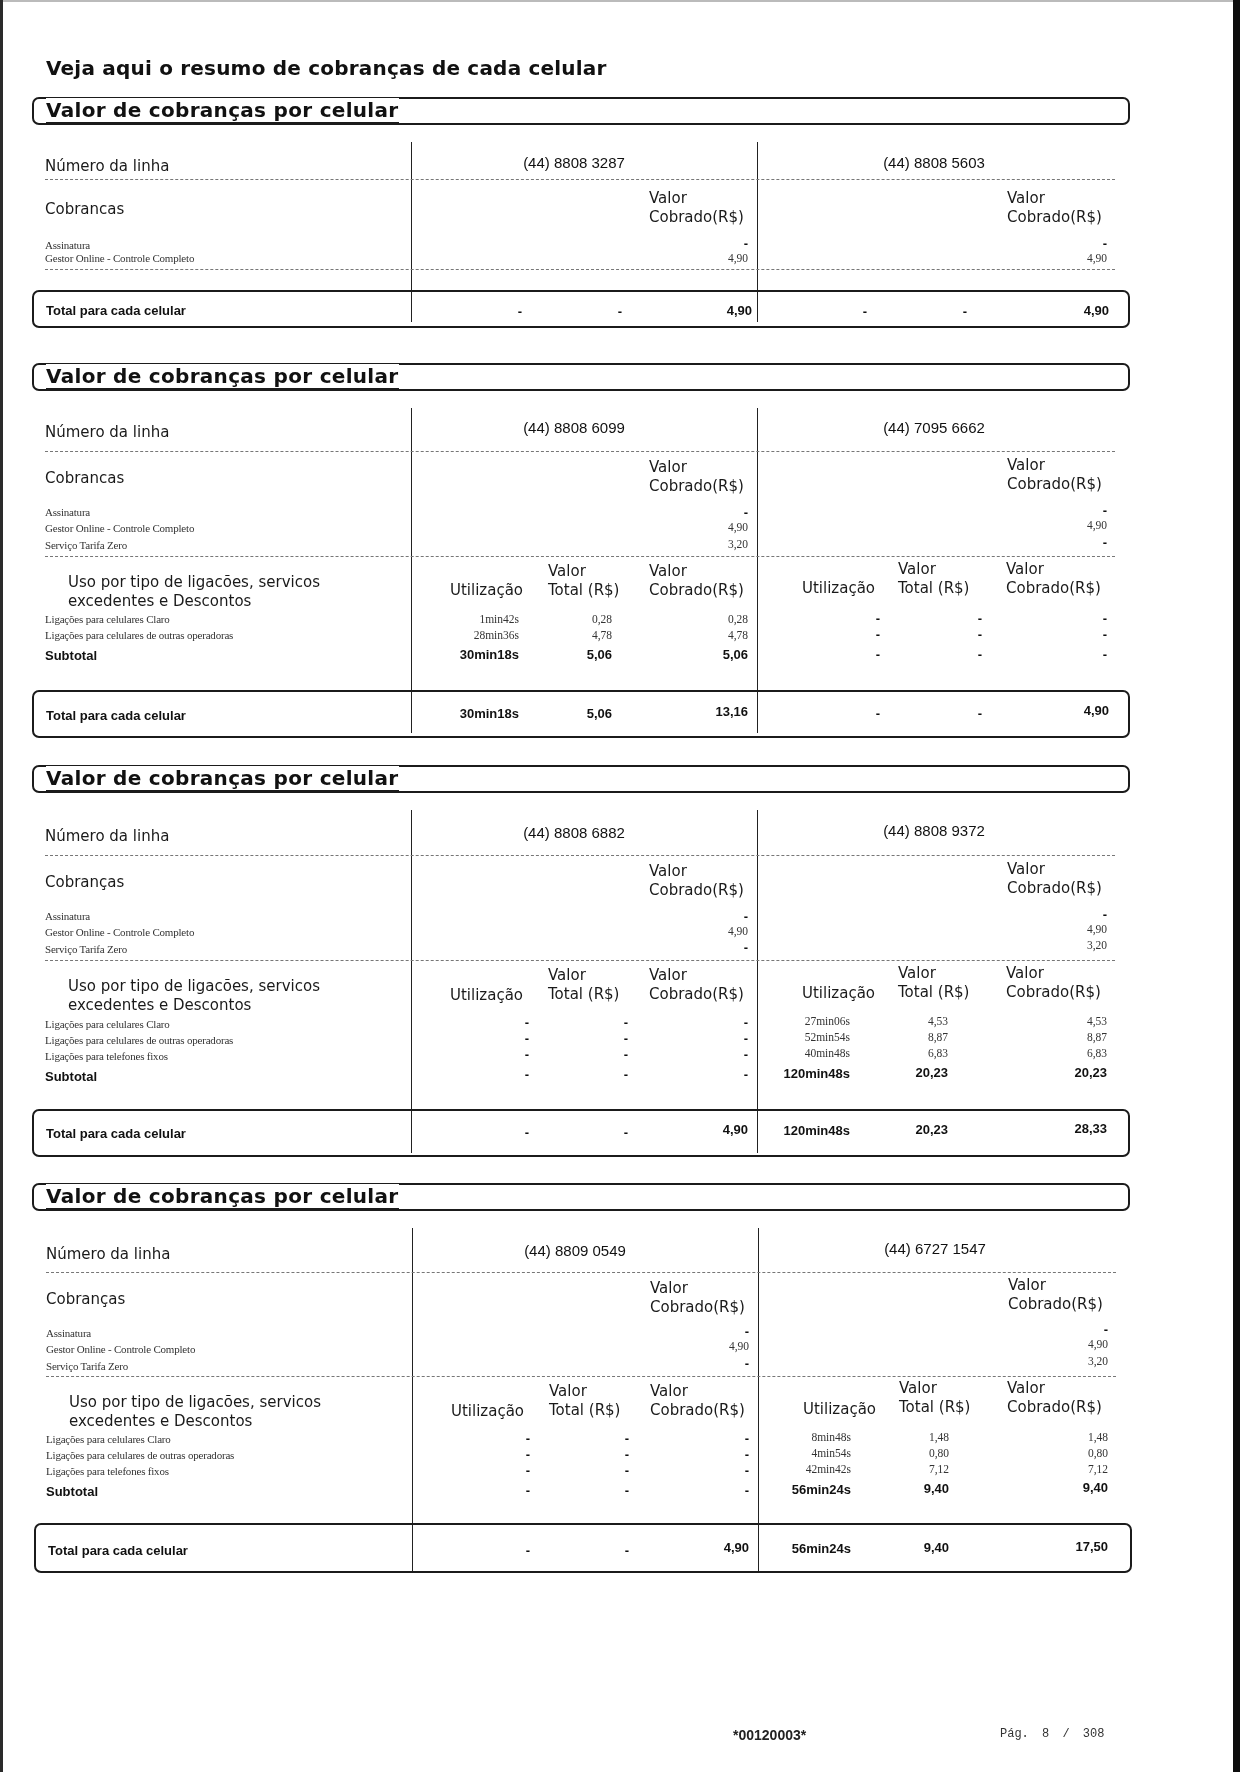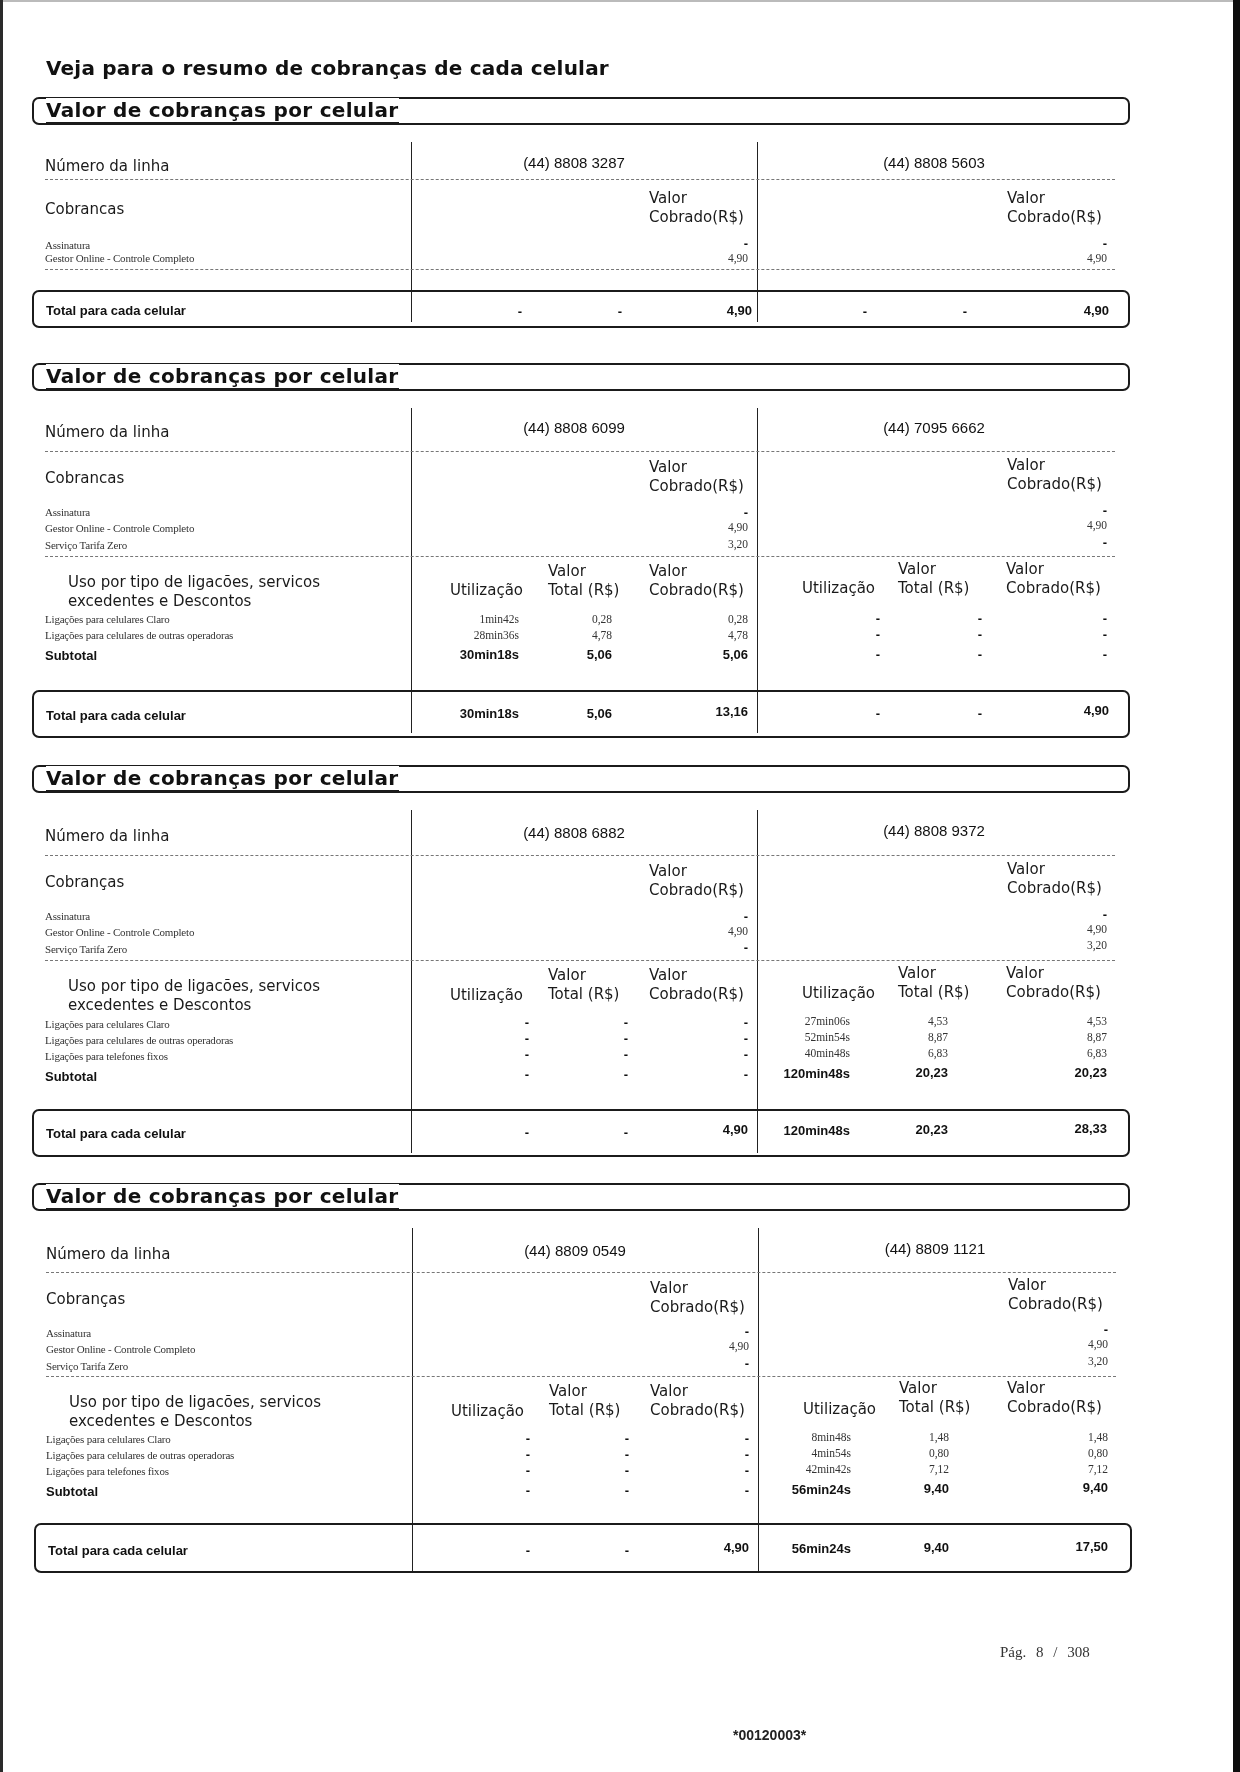--- a/index.html
+++ b/index.html
@@ -45,30 +45,30 @@
   .dot { position: absolute; font-family: "Liberation Sans", sans-serif; font-weight: bold; font-size: 13px; color: #111; text-align: right; width: 40px; }
   .sub-lbl { position: absolute; font-family: "Liberation Sans", sans-serif; font-weight: bold; font-size: 13px; color: #111; }
 
   .total-box {
     position: absolute; left: 0; width: 1094px;
     border: 2px solid #1b1b1b; border-radius: 7px; border-top-width: 2.5px;
   }
   .total-lbl { position: absolute; left: 12px; font-family: "Liberation Sans", sans-serif; font-weight: bold; font-size: 13px; color: #111; }
 
   .footer-code { position: absolute; left: 733px; top: 1727px; font-family: "Liberation Sans", sans-serif; font-weight: bold; font-size: 14px; color: #222; }
-  .footer-page { position: absolute; left: 1000px; top: 1644px; font-family: Liberation Serif, serif; font-size: 15px; color: #333; word-spacing: 6px; }
+  .footer-page { position: absolute; left: 1000px; top: 1727px; font-family: Liberation Mono, monospace; font-size: 12px; color: #333; word-spacing: 6px; }
 </style>
 </head>
 <body>
 
 <div class="edge-top"></div>
 <div class="edge-left"></div>
 <div class="edge-right"></div>
 
-<div class="page-title">Veja para o resumo de cobranças de cada celular</div>
+<div class="page-title">Veja aqui o resumo de cobranças de cada celular</div>
 
 <div class="section" style="top:97px; height:230px;">
   <div class="sec-header">
     <span class="sec-header-label">Valor de cobranças por celular</span>
   </div>
 
   <div class="vdiv" style="left:379px; top:45px; height:180px;"></div>
   <div class="vdiv" style="left:725px; top:45px; height:180px;"></div>
 
   <div class="lbl-main" style="left:13px; top:60px;">Número  da  linha</div>
@@ -299,21 +299,21 @@
 <div class="section" style="top:1183px; height:395px;">
   <div class="sec-header">
     <span class="sec-header-label">Valor de cobranças por celular</span>
   </div>
 
   <div class="vdiv" style="left:380px; top:45px; height:343px;"></div>
   <div class="vdiv" style="left:726px; top:45px; height:343px;"></div>
 
   <div class="lbl-main" style="left:14px; top:62px;">Número  da  linha</div>
   <div class="phone" style="left:393px; top:59px;">(44) 8809 0549</div>
-  <div class="phone" style="left:753px; top:57px;">(44) 8809 1121</div>
+  <div class="phone" style="left:753px; top:57px;">(44) 6727 1547</div>
   <div class="dash" style="left:14px; top:89px; width:1070px;"></div>
 
   <div class="lbl-main" style="left:14px; top:107px;">Cobranças</div>
   <div class="colhead" style="left:618px; top:96px;">
       <div>Valor</div>
       <div>Cobrado(R$)</div>
     </div>
   <div class="colhead" style="left:976px; top:93px;">
       <div>Valor</div>
       <div>Cobrado(R$)</div>

